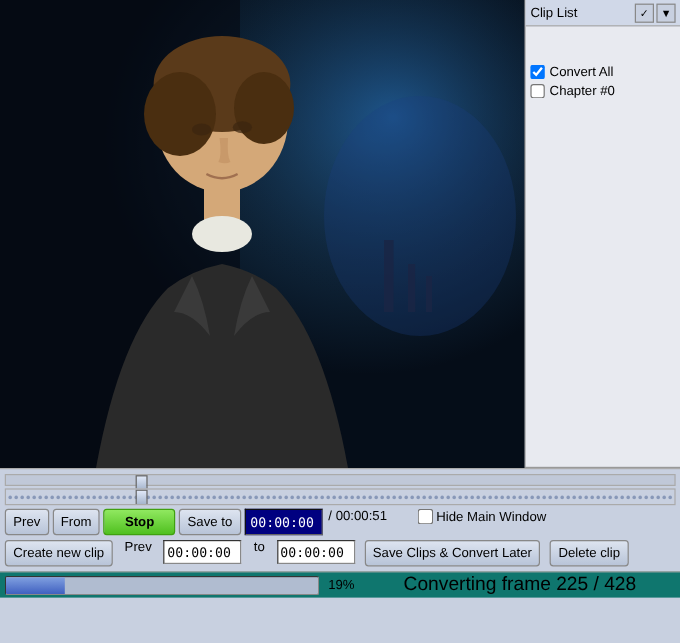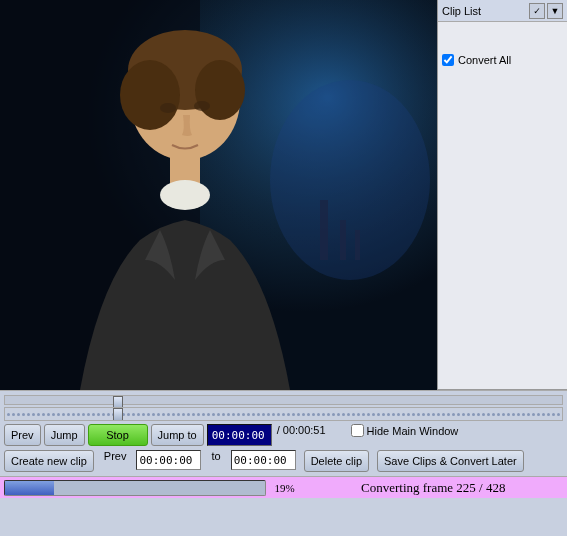--- a/index.html
+++ b/index.html
@@ -133,21 +133,21 @@
       display: flex;
       align-items: center;
       justify-content: center;
       white-space: nowrap;
     }
 
     .btn-stop {
       background: linear-gradient(to bottom, #90e860, #50c020);
       border: 1px solid #40a010;
       color: #000;
-      font-weight: normal;
+      font-weight: bold;
       min-width: 60px;
     }
 
     .btn-wide {
       min-width: 80px;
     }
 
     .timecode-display {
       background: #000080;
       color: #fff;
@@ -190,25 +190,24 @@
       width: 65px;
       height: 20px;
       padding: 0 2px;
       color: #000;
     }
 
     .status-bar {
       display: flex;
       align-items: center;
       height: 22px;
-      background: #f0abfc;
+      background: #0f766e;
       border-top: 1px solid #aaa;
       padding: 2px 4px;
       gap: 4px;
-      font-family: Liberation Serif, serif;
     }
 
     .progress-track {
       flex: 1;
       height: 16px;
       background: #b0bcd0;
       border: 1px inset #888;
       border-radius: 2px;
       overflow: hidden;
     }
@@ -219,21 +218,21 @@
       width: 19%;
     }
 
     .progress-label {
       font-size: 11px;
       min-width: 30px;
       text-align: center;
     }
 
     .status-text {
-      font-size: 13px;
+      font-size: 16px;
       flex: 1;
       text-align: center;
     }
 
     
     .scrubber-row {
       height: 14px;
       background: #c8d0e0;
       border: 1px solid #aaa;
       position: relative;
@@ -338,20 +337,24 @@
       <div class="clip-list-header">
         <span class="clip-list-title">Clip List</span>
         <div class="clip-list-btn">✓</div>
         <div class="clip-list-btn">▼</div>
       </div>
       <div class="clip-list-content">
         <label class="checkbox-item">
           <input type="checkbox" checked="" style="">
           <span class="checkbox-label">Convert All</span>
         </label>
+        <label class="checkbox-item">
+          <input type="checkbox" style="">
+          <span class="checkbox-label">Chapter #0</span>
+        </label>
       </div>
     </div>
   </div>
 
   <div class="controls-section">
 
     <div class="top-scrubber">
       <div class="scrubber-thumb"></div>
     </div>
 
@@ -469,39 +472,39 @@
           <div class="dot"></div>
           <div class="dot"></div>
           <div class="dot"></div>
           <div class="dot"></div>
       </div>
       <div class="scrubber-thumb"></div>
     </div>
 
     <div class="button-row-1">
       <button class="btn">Prev</button>
-      <button class="btn">Jump</button>
+      <button class="btn">From</button>
       <button class="btn btn-stop">Stop</button>
-      <button class="btn">Jump to</button>
+      <button class="btn">Save to</button>
       <div class="timecode-display">00:00:00</div>
       <span class="timecode-label">/ 00:00:51</span>
       <label class="checkbox-hide">
         <input type="checkbox" style="">
         <span>Hide Main Window</span>
       </label>
     </div>
 
     <div class="button-row-2">
       <button class="btn">Create new clip</button>
       <span class="from-to-label">Prev</span>
       <input type="text" class="timecode-input" value="00:00:00" style="">
       <span class="from-to-label">to</span>
       <input type="text" class="timecode-input" value="00:00:00" style="">
+      <button class="btn btn-wide">Save Clips &amp; Convert Later</button>
       <button class="btn">Delete clip</button>
-      <button class="btn btn-wide">Save Clips &amp; Convert Later</button>
     </div>
   </div>
 
   <div class="status-bar">
     <div class="progress-track">
       <div class="progress-fill" style="width: 19%;"></div>
     </div>
     <span class="progress-label">19%</span>
     <span class="status-text">Converting frame 225 / 428</span>
   </div>

